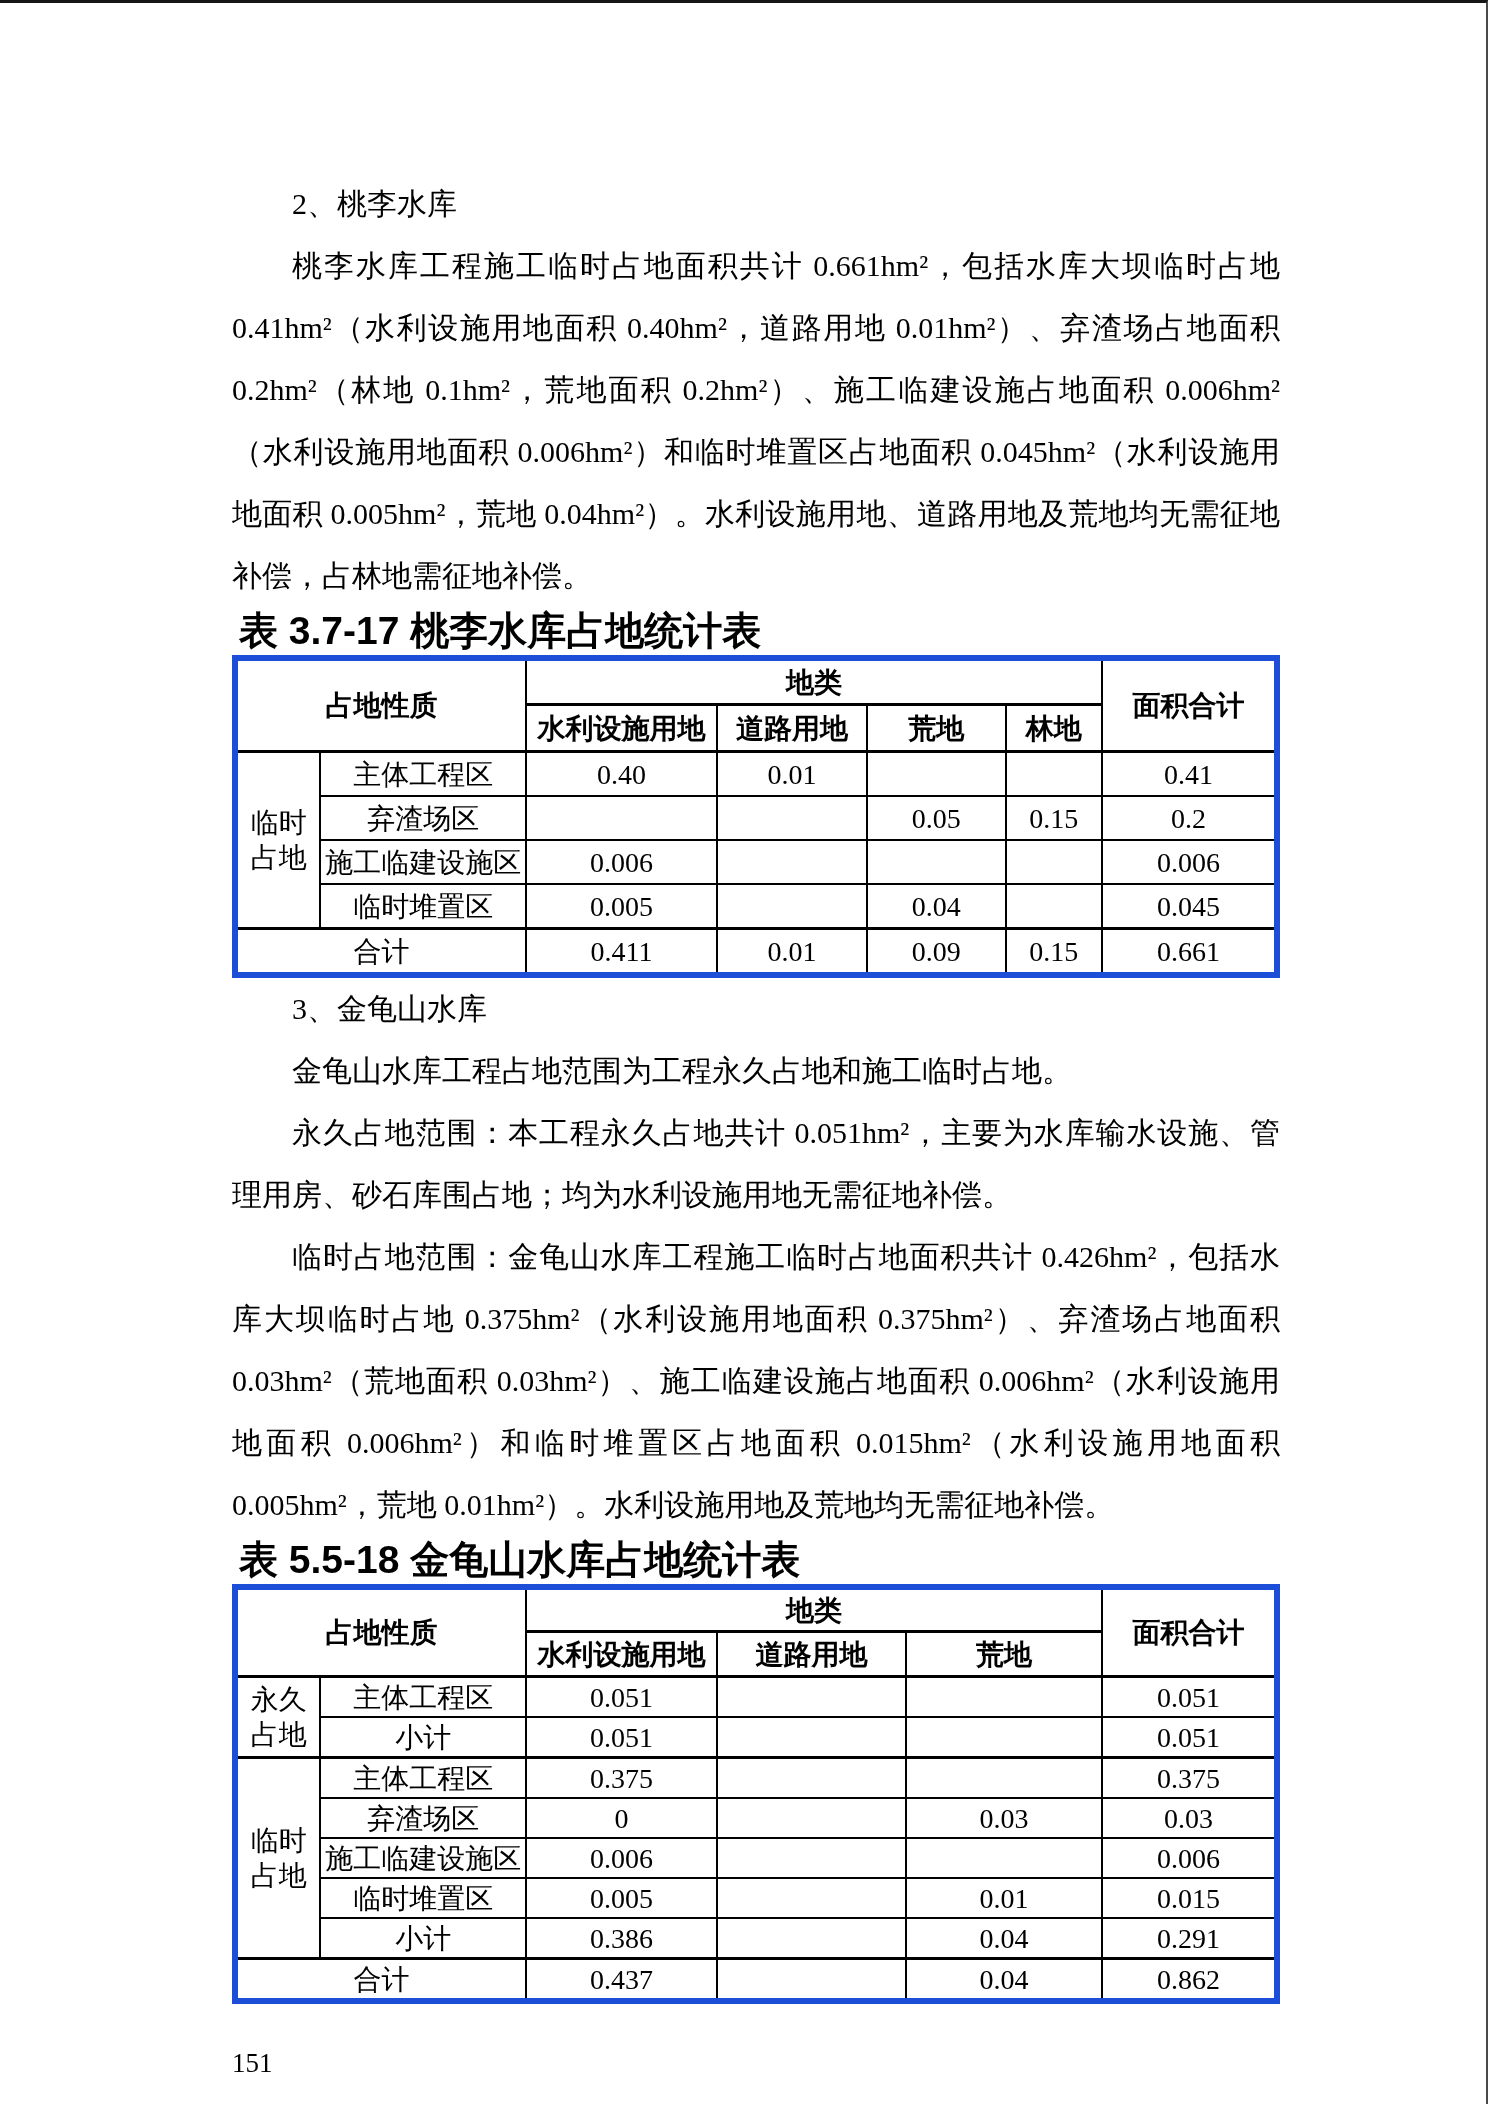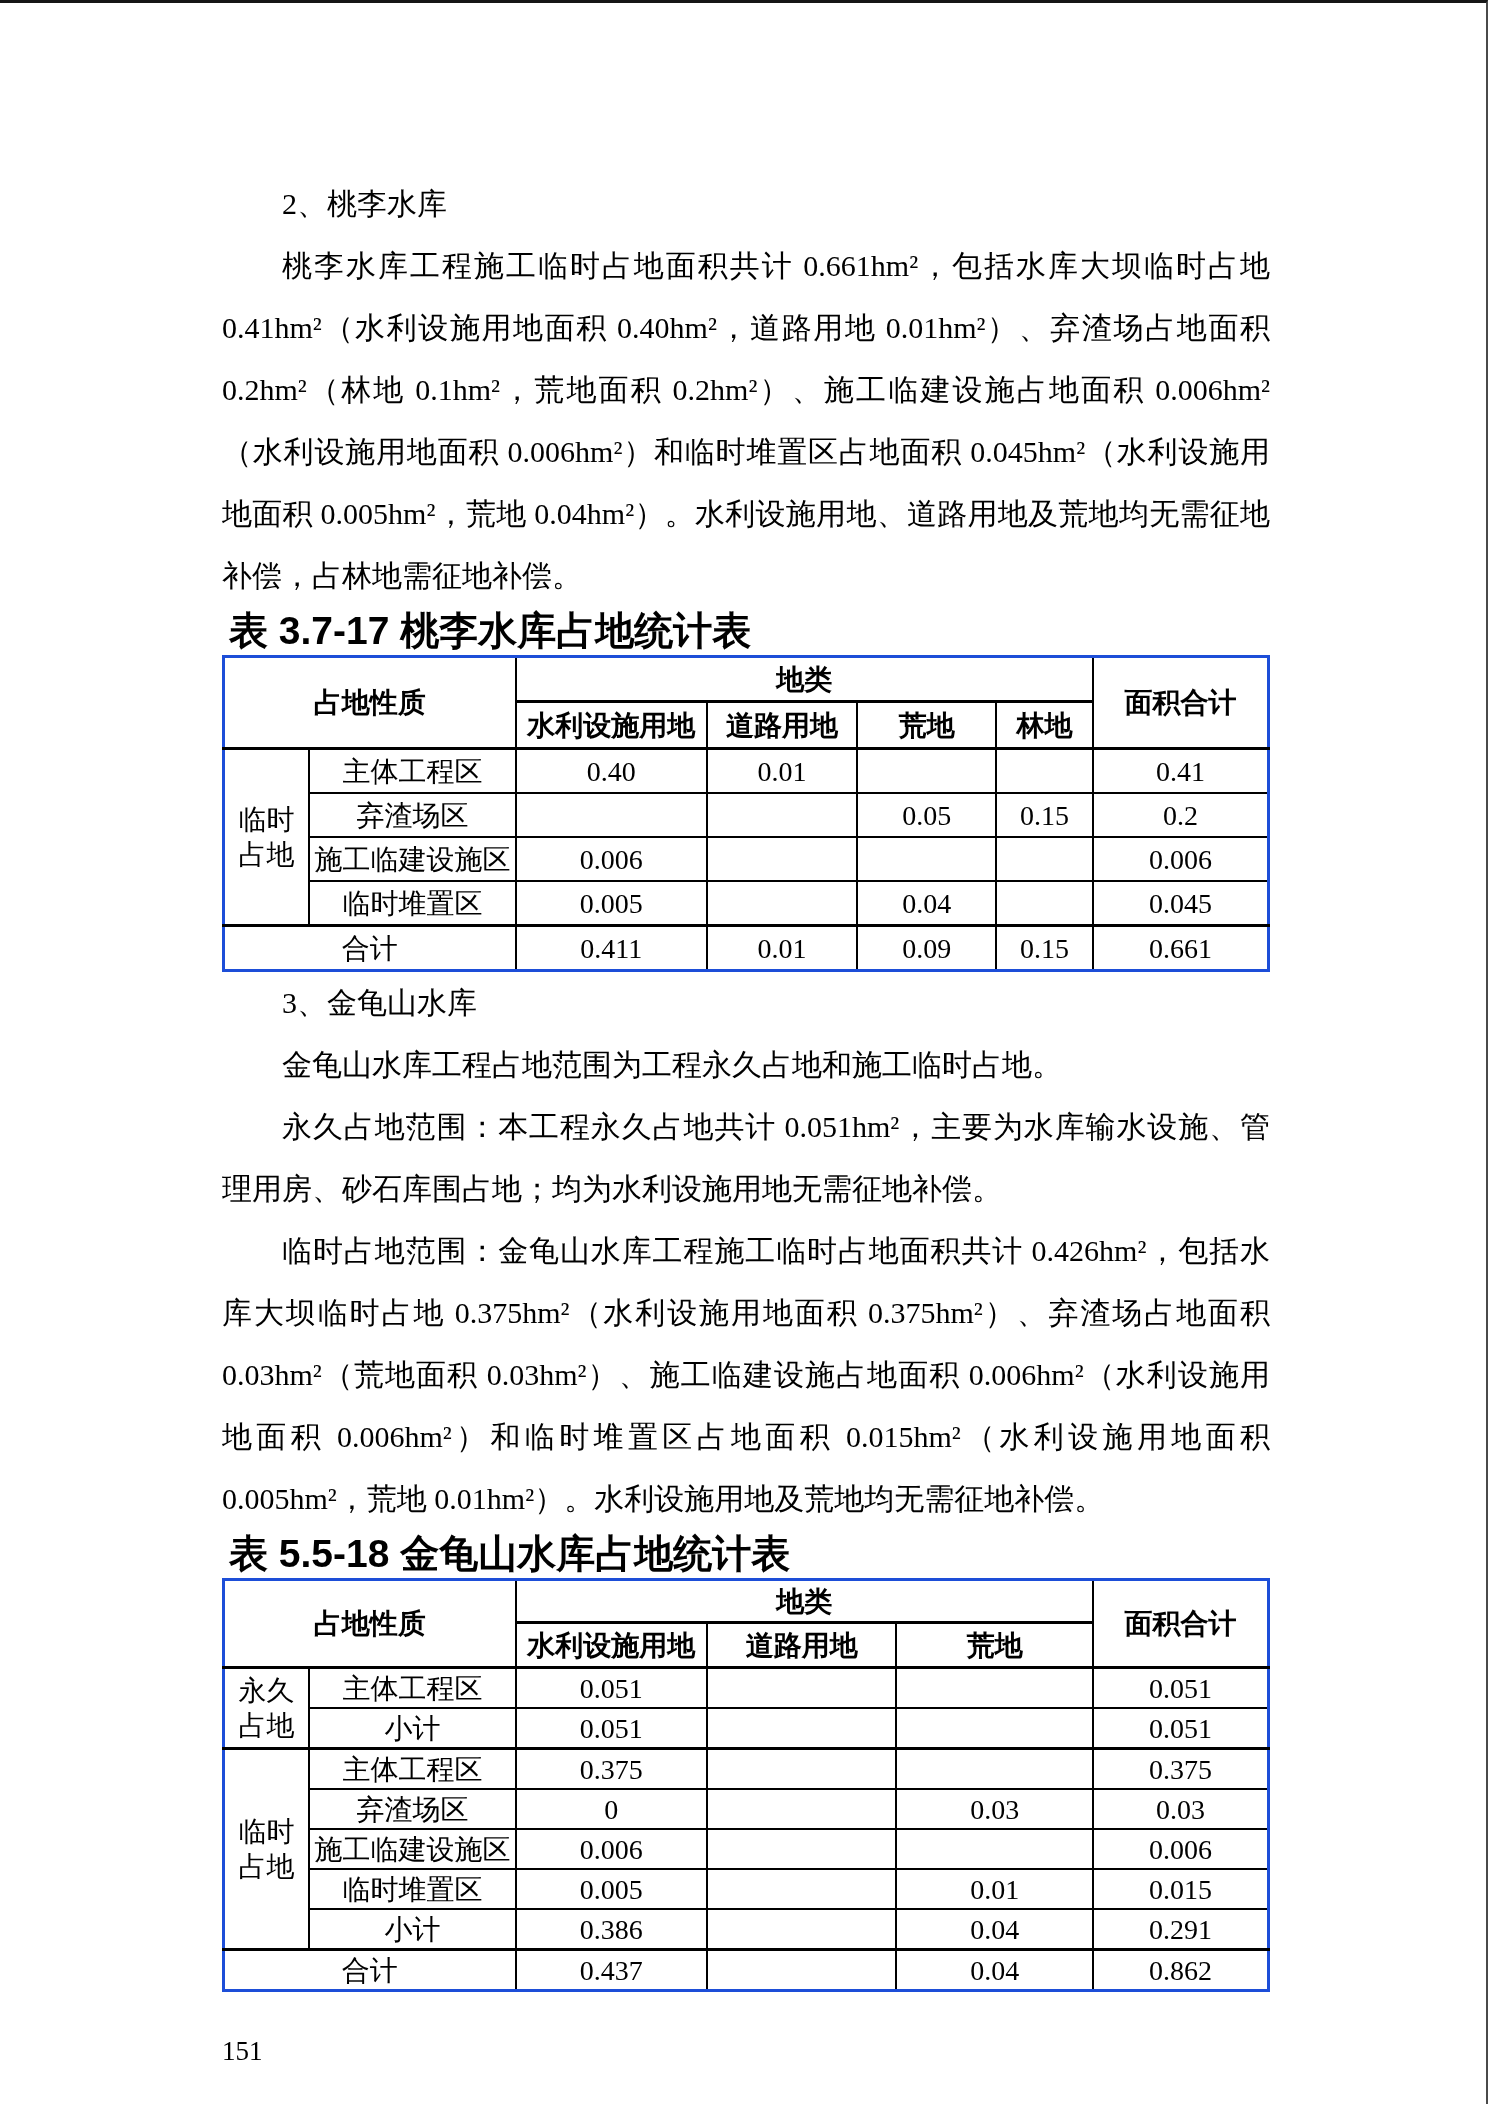--- a/index.html
+++ b/index.html
@@ -9,42 +9,42 @@
     background:#ffffff;
     box-sizing:border-box;
     border-top:3px solid #161616;
     border-right:2px solid #4a4a4a;
     font-family:"Liberation Serif","DejaVu Serif",serif;
     color:#000;
     overflow:hidden;
   }
   .content{
     position:absolute;
-    left:222px;top:170px;
+    left:232px;top:170px;
     width:1048px;
   }
   .para{
     font-size:30px;
     line-height:62px;
     text-align:justify;
     text-indent:2em;
     margin:0;
   }
   .caption{
     font-family:"Liberation Sans","DejaVu Sans",sans-serif;
     font-weight:700;
     font-size:39px;
     line-height:34px;
     margin:7px;
   }
   table.occ{
     width:100%;
     border-collapse:collapse;
     table-layout:fixed;
-    border:3px solid #1d4ed8;
+    border:6px solid #1d4ed8;
     margin:0;
   }
   table.occ td{
     border:2px solid #000;
     text-align:center;
     vertical-align:middle;
     padding:0 2px;
     font-size:28px;
     line-height:1.25;
     overflow:hidden;

